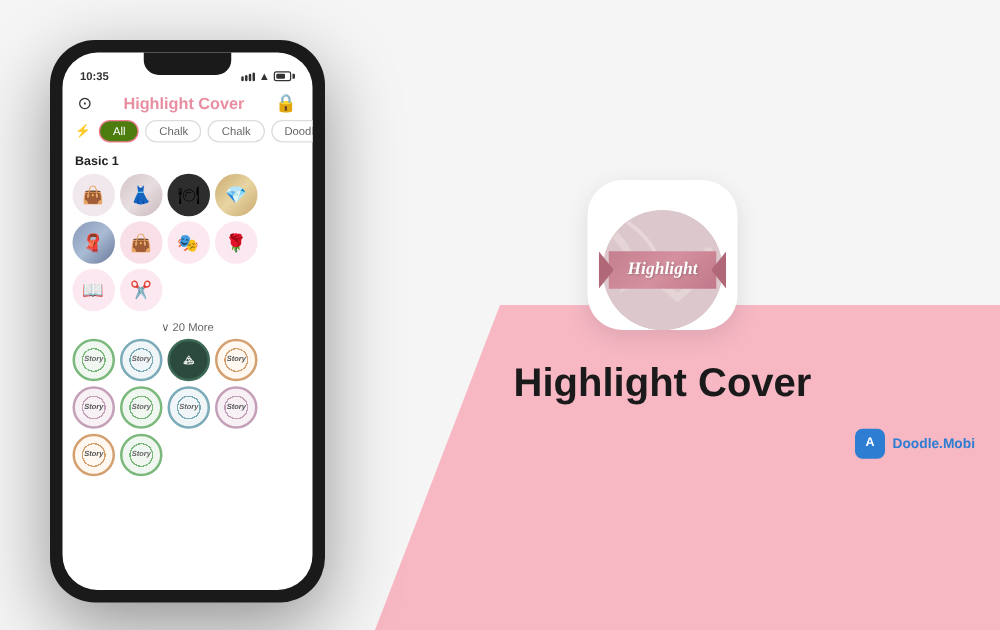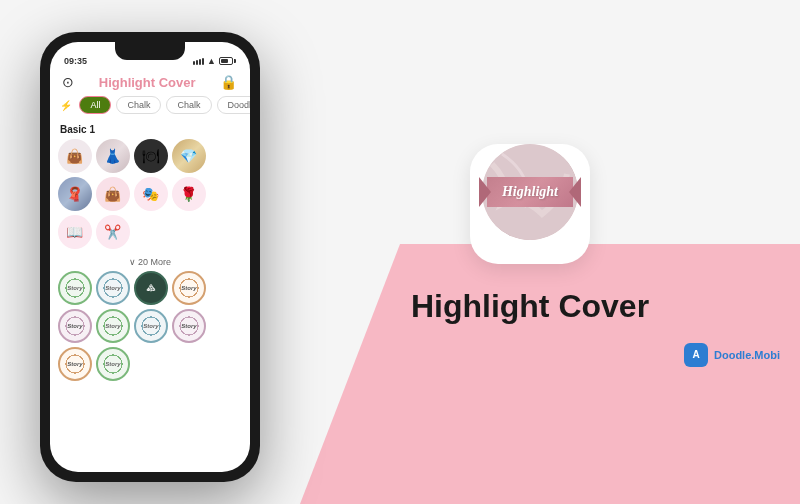--- a/index.html
+++ b/index.html
@@ -268,21 +268,21 @@
       margin-bottom: 24px;
       overflow: hidden;
       position: relative;
     }
 
     .app-icon-inner {
       width: 100%;
       height: 100%;
       position: relative;
       display: flex;
-      align-items: flex-start;
+      align-items: flex-end;
       justify-content: center;
       border-radius: 24px;
     }
 
     
     .marble-circle {
       width: 96px;
       height: 96px;
       border-radius: 50%;
       background: linear-gradient(135deg, #d4b8bc 0%, #ede0e2 30%, #c9a8ac 60%, #e8d0d3 100%);
@@ -428,21 +428,21 @@
 <body>
 
 <div class="bg-pink"></div>
 
 <div class="phone-wrapper">
   <div class="phone">
     <div class="notch"></div>
     <div class="screen">
 
       <div class="status-bar">
-        <span>09:35</span>
+        <span>10:35</span>
         <div class="status-right">
           <div class="signal-bars">
             <div class="signal-bar" style="height:4px"></div>
             <div class="signal-bar" style="height:5px"></div>
             <div class="signal-bar" style="height:6px"></div>
             <div class="signal-bar" style="height:7px"></div>
           </div>
           <span class="wifi-icon">▲</span>
           <div class="battery">
             <div class="battery-body">

